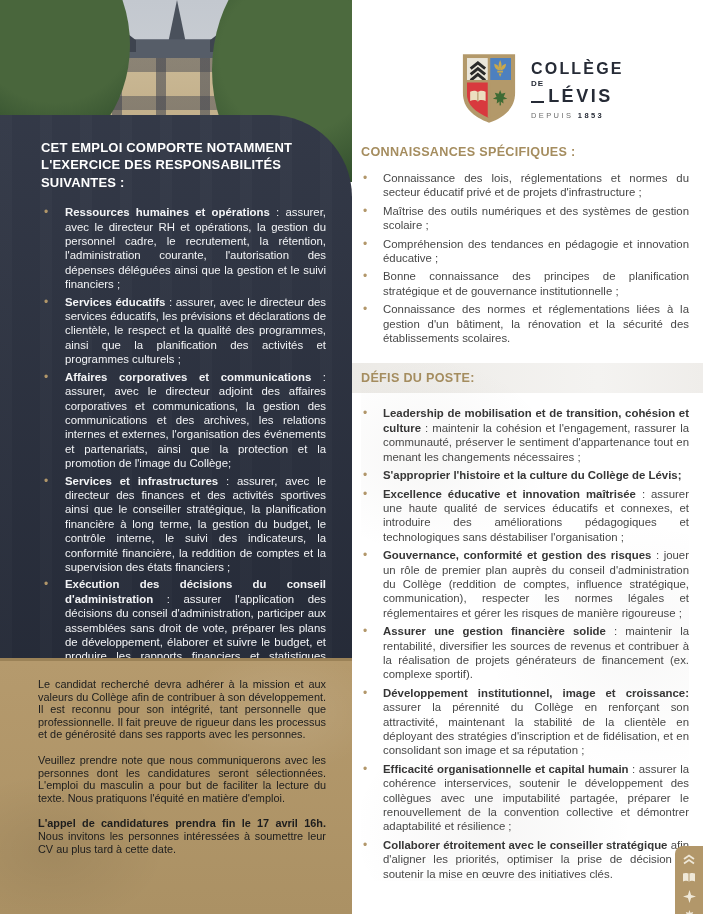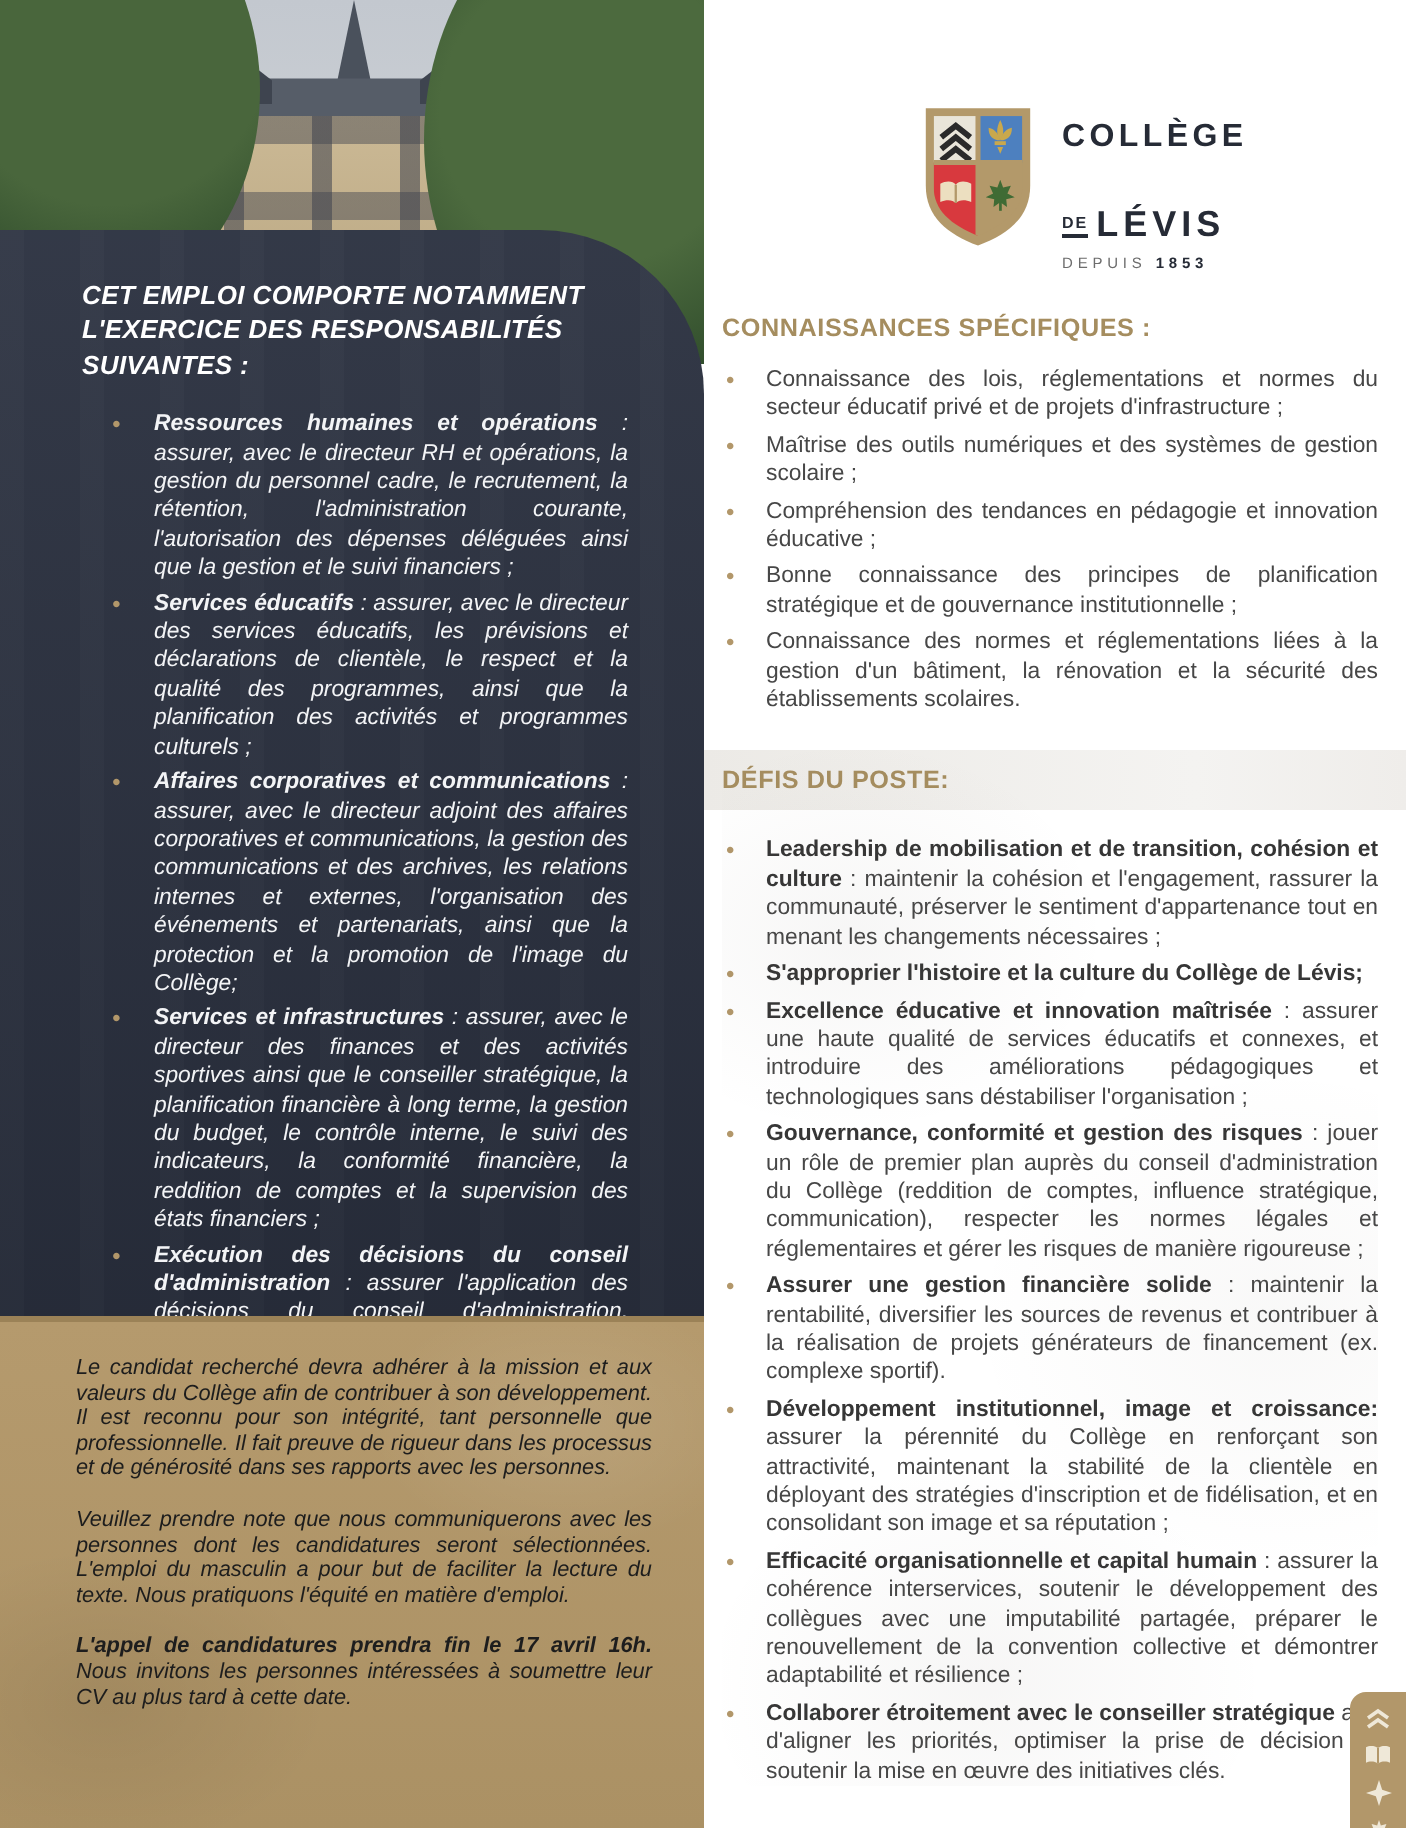--- a/index.html
+++ b/index.html
@@ -1,20 +1,20 @@
 <!DOCTYPE html>
 <html><head>
 <meta charset="utf-8">
 <style>
   html,body{margin:0;padding:0;background:#ffffff;}
   .page{position:relative;width:703px;height:914px;overflow:hidden;background:#ffffff;
         font-family:"Liberation Sans",sans-serif;-webkit-font-smoothing:antialiased;}
 
   
-  .left-col{position:absolute;left:0;top:0;width:348px;height:914px;font-style:italic;}
+  .left-col{position:absolute;left:0;top:0;width:348px;height:914px;}
 
   
   .photo{position:absolute;left:0;top:0;width:352px;height:182px;overflow:hidden;
          background:linear-gradient(180deg,#c3c8cf 0%,#ccd0d5 55%,#d6d8db 100%);}
   .facade{position:absolute;left:24px;top:58px;width:306px;height:124px;background:#c2b08d;
           background-image:
             repeating-linear-gradient(90deg,rgba(62,66,78,.55) 0 10px,transparent 10px 44px),
             repeating-linear-gradient(180deg,rgba(62,66,78,.45) 0 14px,transparent 14px 38px),
             linear-gradient(180deg,#cbb995,#b7a47f);
           background-blend-mode:normal;}
@@ -33,21 +33,21 @@
       box-shadow:-20px 110px 0 -50px #2f4d2c, 10px 160px 0 -60px #3a5a33;}
 
   
   .dark-panel{position:absolute;left:0;top:115px;width:352px;height:543px;background:#2b3140;
               background-image:linear-gradient(180deg,rgba(255,255,255,.04),rgba(0,0,0,.12)),
                 repeating-linear-gradient(90deg,rgba(255,255,255,.02) 0 12px,transparent 12px 40px);
               border-top-right-radius:82px;box-sizing:border-box;
               padding:24px 26px 0 41px;color:#f3f4f6;}
   .dark-panel h2{margin:0 0 14px 0;font-size:13px;line-height:1.34;letter-spacing:.2px;
                  font-weight:bold;color:#ffffff;text-transform:uppercase;}
-  .blist{list-style:none;margin:12px;padding:0;}
+  .blist{list-style:none;margin:0;padding:0;}
   .blist li{position:relative;padding-left:24px;margin:0 0 3px 0;
             font-size:11.4px;line-height:14.4px;text-align:justify;}
   .blist li::before{content:"\2022";position:absolute;left:3px;top:0;color:#b2976a;font-size:12px;}
   .blist .lead{font-weight:bold;}
 
   
   .tan-panel{position:absolute;left:0;top:658px;width:352px;height:256px;box-sizing:border-box;
              background:#b2976a;border-top:3px solid #9b8257;
              background-image:
                radial-gradient(140px 90px at 80% 20%,rgba(255,255,255,.10),transparent 70%),
@@ -60,21 +60,21 @@
 
   
   .right-col{position:absolute;left:352px;top:12px;width:351px;height:914px;box-sizing:border-box;
              padding:0 14px 0 9px;}
   .logo{display:flex;align-items:flex-start;gap:13px;margin:40px 0 0 99px;}
   .crest{flex:0 0 auto;}
   .logo-text{padding-top:9px;color:#262b36;}
   .lt1{font-size:16px;font-weight:bold;letter-spacing:2.2px;line-height:1;}
   .lt2{display:flex;align-items:flex-end;gap:4px;margin-top:3px;line-height:1;}
   .lt2 .de{font-size:8px;font-weight:bold;letter-spacing:1px;border-bottom:2px solid #262b36;
-           padding-bottom:1px;margin-bottom:2px;margin-top:28px;}
+           padding-bottom:13px;margin-bottom:2px;}
   .lt2 .levis{font-size:18px;font-weight:bold;letter-spacing:2.5px;}
   .lt3{margin-top:6px;font-size:7.5px;letter-spacing:2.4px;color:#6d6d6d;}
   .lt3 .year{font-weight:bold;color:#262b36;}
 
   .section h3{margin:0 0 12px 0;font-size:12.6px;font-weight:bold;letter-spacing:.3px;
               color:#a58d5f;text-transform:uppercase;}
   .s1{margin-top:21px;}
   .rlist{list-style:none;margin:0;padding:0;color:#474747;}
   .rlist li{position:relative;padding-left:22px;margin:0 0 4px 0;
             font-size:11.4px;line-height:14.4px;text-align:justify;}

